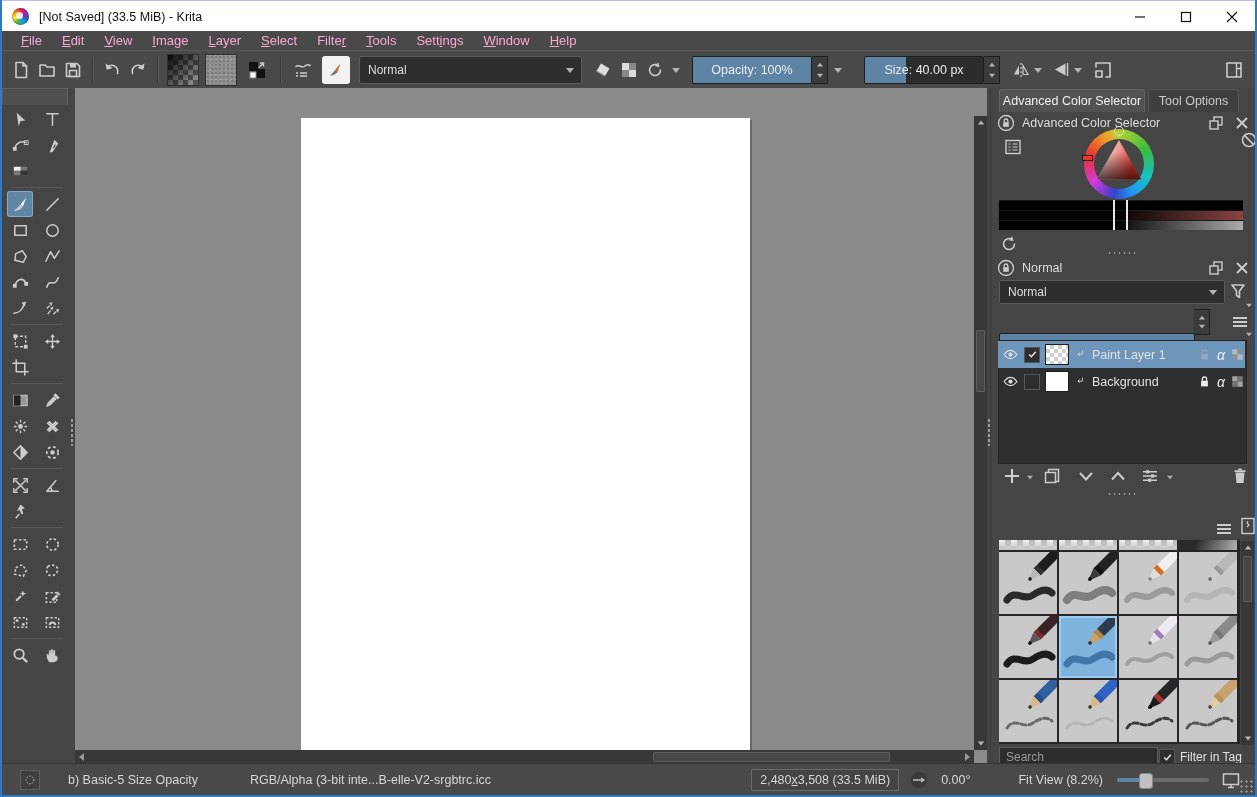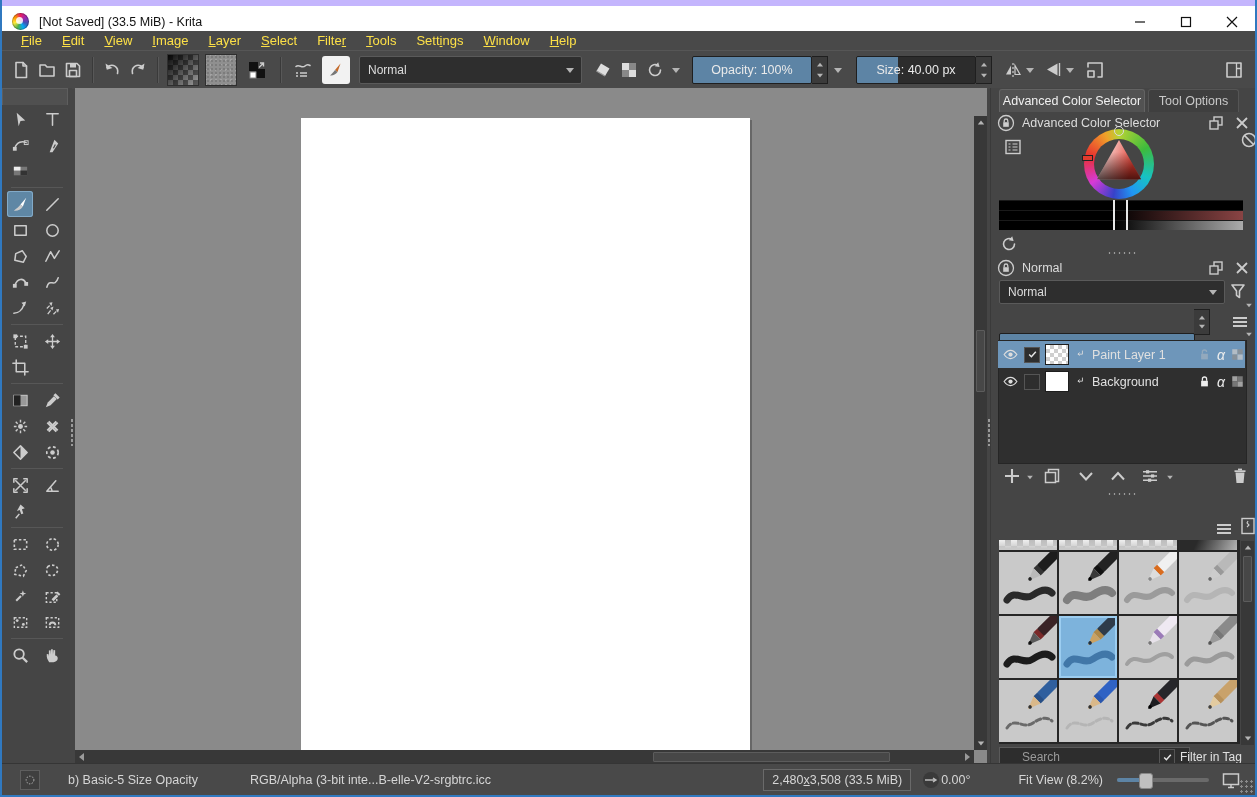--- a/index.html
+++ b/index.html
@@ -4,30 +4,30 @@
 <style>
   html,body{margin:0;padding:0;background:#222;}
   #app{position:relative;width:1257px;height:797px;font-family:"Liberation Sans","DejaVu Sans",sans-serif;
        font-size:12px;color:#e0e0e0;background:#454545;overflow:hidden;
        border-left:2px solid #3079c0;border-right:2px solid #3079c0;border-bottom:2px solid #3079c0;box-sizing:border-box;}
   .abs{position:absolute;}
   .row{display:flex;align-items:center;}
   svg{display:block;}
   .ico{display:inline-flex;align-items:center;justify-content:center;}
   
-  #titlebar{left:0;top:0;right:0;height:31px;background:#fff;color:#000;border-top:6px solid #c4b5fd;}
+  #titlebar{left:0;top:0;right:0;height:31px;background:#fff;color:#000;border-top:1px solid #c4b5fd;}
   #titlebar .title{font-size:12.5px;color:#111;}
   .winbtn{width:46px;height:31px;display:flex;align-items:center;justify-content:center;color:#111;}
   .kritalogo{width:17px;height:17px;border-radius:50%;
      background:conic-gradient(#e91e63,#9c27b0,#3f51b5,#03a9f4,#4caf50,#ffeb3b,#ff9800,#e91e63);
      box-shadow:inset 0 0 0 1px rgba(0,0,0,.25);position:relative;}
   .kritalogo:after{content:"";position:absolute;left:4px;top:4px;width:7px;height:7px;border-radius:50%;background:rgba(255,255,255,.85);}
   
   #menubar{left:0;top:31px;right:0;height:19px;background:#494949;display:flex;align-items:center;padding-left:10px;gap:2px;border-bottom:1px solid #3d3d3d;}
-  .menu-item{padding:13px 9px;font-size:13px;color:#fde047;}
+  .menu-item{padding:13px 9px;font-size:13px;color:#f9a8d4;}
   .menu-item u{text-decoration:underline;}
   
   #toolbar{left:0;top:50px;right:0;height:38px;background:#494949;border-top:1px solid #565656;display:flex;align-items:center;}
   .tbtn{width:26px;height:28px;display:flex;align-items:center;justify-content:center;border-radius:2px;}
   .tsep{width:1px;height:26px;background:#3a3a3a;margin:0 6px;box-shadow:1px 0 0 #585858;}
   .thumb32{width:30px;height:30px;border:1px solid #2f2f2f;margin:0 3px;}
   .checker-dark{background:
      linear-gradient(135deg, rgba(0,0,0,.92), rgba(0,0,0,0)),
      repeating-conic-gradient(#9a9a9a 0 25%, #5a5a5a 0 50%) 0 0/10px 10px;}
   .noise{background:#8f8f8f;background-image:radial-gradient(#7c7c7c 1px,transparent 1px),radial-gradient(#a3a3a3 1px,transparent 1px);background-size:4px 4px,5px 5px;background-position:0 0,2px 2px;}
@@ -97,21 +97,21 @@
       linear-gradient(to bottom,rgba(201,201,201,0),rgba(201,201,201,1) 85%),
       repeating-conic-gradient(#bdbdbd 0 25%,#efefef 0 50%) 0 0/12px 12px;}
   .bpcell.gradient{background:linear-gradient(115deg,#2a2a2a 30%,#b5b5b5);}
   .bpcell.selected{outline:2px solid #9ccdf0;outline-offset:-2px;}
   
   #statusbar{left:0;right:0;bottom:0;height:31px;background:#494949;border-top:1px solid #353535;display:flex;align-items:center;color:#d6d6d6;font-size:12.5px;}
   .groove{height:4px;background:#6a6a6a;border-radius:2px;position:relative;}
   .groove .gfill{position:absolute;left:0;top:0;bottom:0;background:#5d84a5;border-radius:2px;}
   .groove .handle{position:absolute;top:-5px;width:12px;height:14px;background:#c0c0c0;border:1px solid #888;border-radius:3px;}
   .grip{position:absolute;right:2px;bottom:2px;width:14px;height:14px;background-image:radial-gradient(#8a8a8a 1.2px,transparent 1.3px);background-size:5px 5px;}
-  input.search{background:#2d2d2d;border:1px solid #5a5a5a;color:#ddd;font-size:12px;padding:2px 22px;outline:none;font-family:inherit;}
+  input.search{background:#2d2d2d;border:1px solid #5a5a5a;color:#ddd;font-size:12px;padding:2px 6px;outline:none;font-family:inherit;}
   input.search::placeholder{color:#9a9a9a;}
 </style>
 </head>
 <body>
 
 <div id="app">
 
   <div id="titlebar" class="abs row">
     <span class="kritalogo" style="margin-left:10px"></span>
     <span class="title" style="margin-left:10px">[Not Saved]  (33.5 MiB)  - Krita</span>
@@ -230,21 +230,21 @@
     <span class="tri-down" style="margin:0 4px"></span>
     <span class="slider" style="width:118px;margin-left:8px">
       <span class="fill" id="op-fill" style="width: 100%;"></span>
       <span class="lab">Opacity: 100%</span>
     </span>
     <span class="spin">
         <span class="tri-up"></span>
         <span class="tri-down"></span>
       </span>
     <span class="tri-down" style="margin:0 6px"></span>
-    <span class="slider" style="width:118px;margin-left:8px">
+    <span class="slider" style="width:118px;margin-left:16px">
       <span class="fill" id="sz-fill" style="width: 35%;"></span>
       <span class="lab">Size: 40.00 px</span>
     </span>
     <span class="spin">
         <span class="tri-up"></span>
         <span class="tri-down"></span>
       </span>
     <span class="tbtn" style="margin-left:8px">
         <svg width="20" height="20" viewBox="0 0 20 20">
           <path d="M10 3 V17" stroke="#ccc" stroke-width="1.2" stroke-dasharray="2 2"></path>
@@ -960,21 +960,21 @@
       <span>2,480 </span>
         <span style="text-decoration:underline">x</span>
         <span> 3,508 (33.5 MiB)</span>
     </span>
     <span class="ico" style="margin-left:10px">
       <svg width="20" height="20" viewBox="0 0 20 20">
           <circle cx="10" cy="10" r="8" fill="#3a3a3a"></circle>
           <path d="M4 10 H14 M12 8 L15 10 L12 12" stroke="#bbb" stroke-width="1.4" fill="none"></path>
         </svg>
     </span>
-    <span style="margin-left:0">0.00°</span>
+    <span style="margin-left:12px">0.00°</span>
     <span style="margin-left:48px">Fit View (8.2%)</span>
     <span class="groove" style="width:92px;margin-left:14px">
       <span class="gfill" id="zoom-fill" style="width: 30%;"></span>
       <span class="handle" id="zoom-handle" style="left: calc(30% - 6px);"></span>
     </span>
     <span class="ico" style="margin:0 14px 0 12px">
         <svg width="20" height="20" viewBox="0 0 20 20">
           <rect x="2.5" y="4" width="15" height="10.5" fill="none" stroke="#ccc" stroke-width="1.5"></rect>
           <path d="M7 17.5 H13 M10 14.5 V17.5" stroke="#ccc" stroke-width="1.5"></path>
         </svg>

